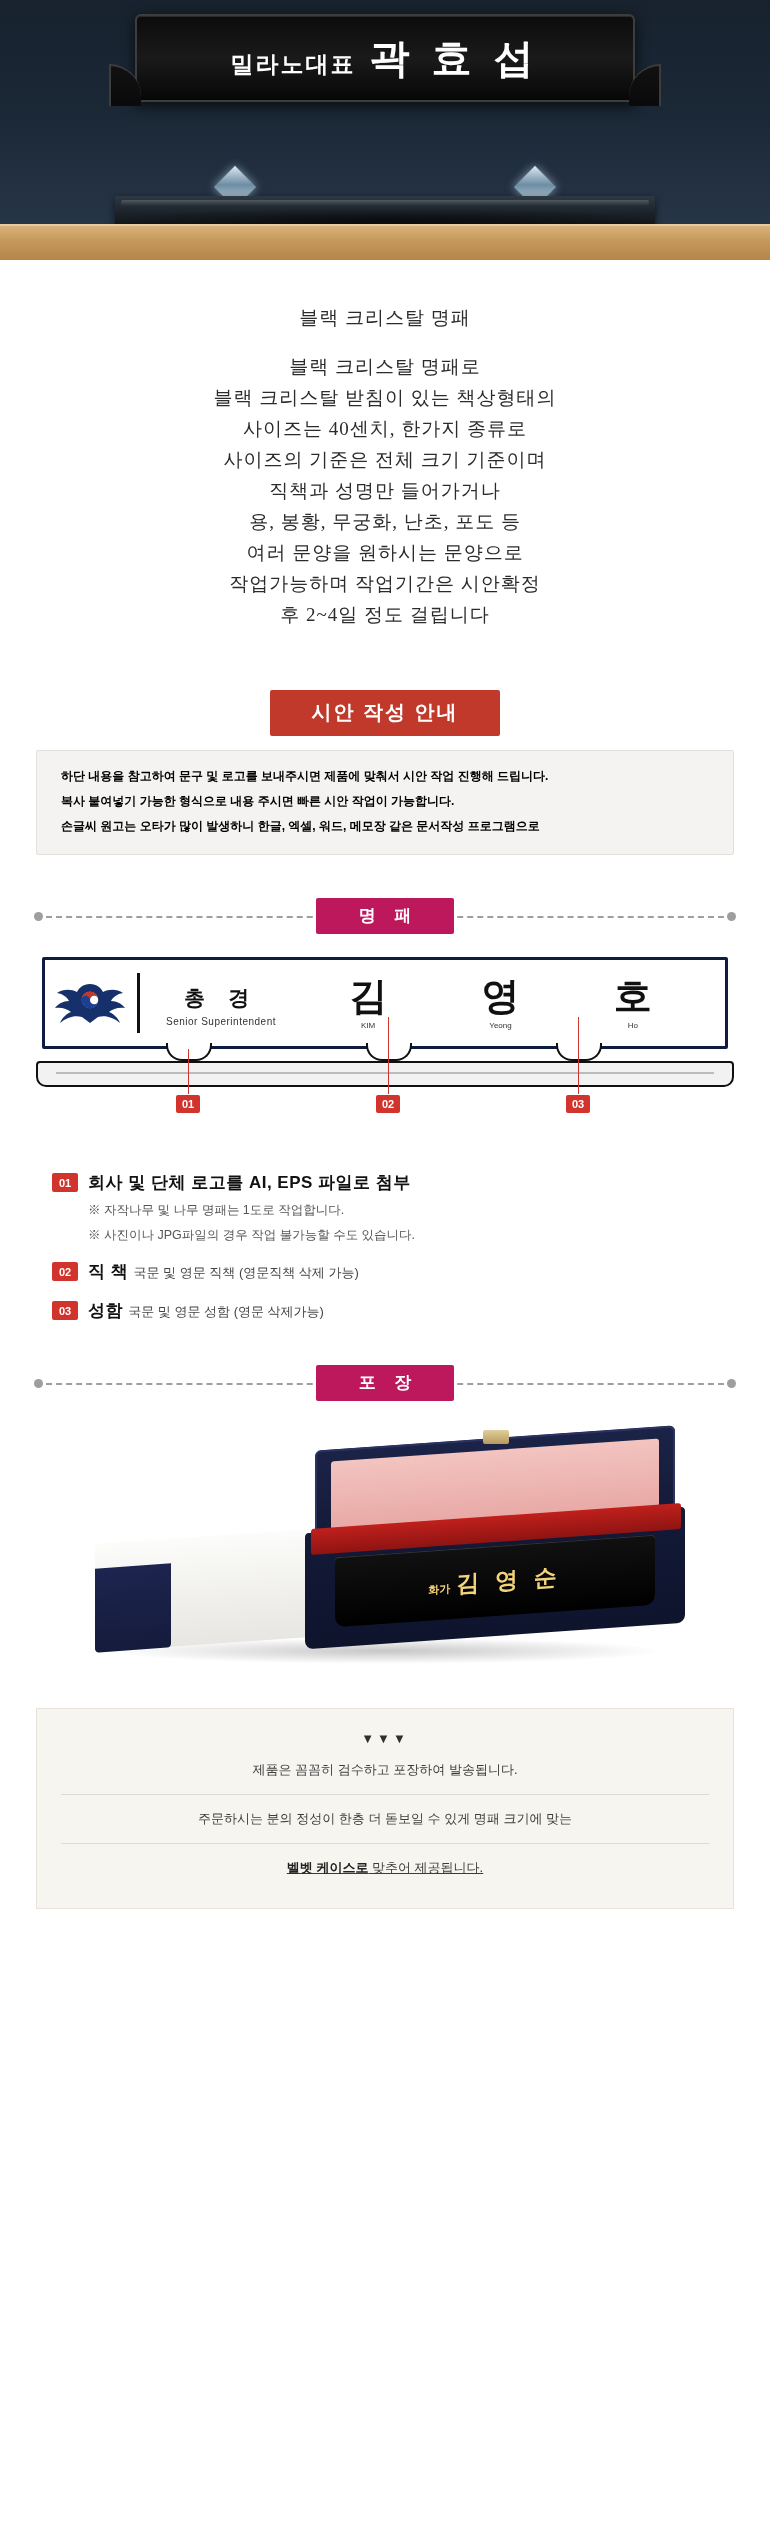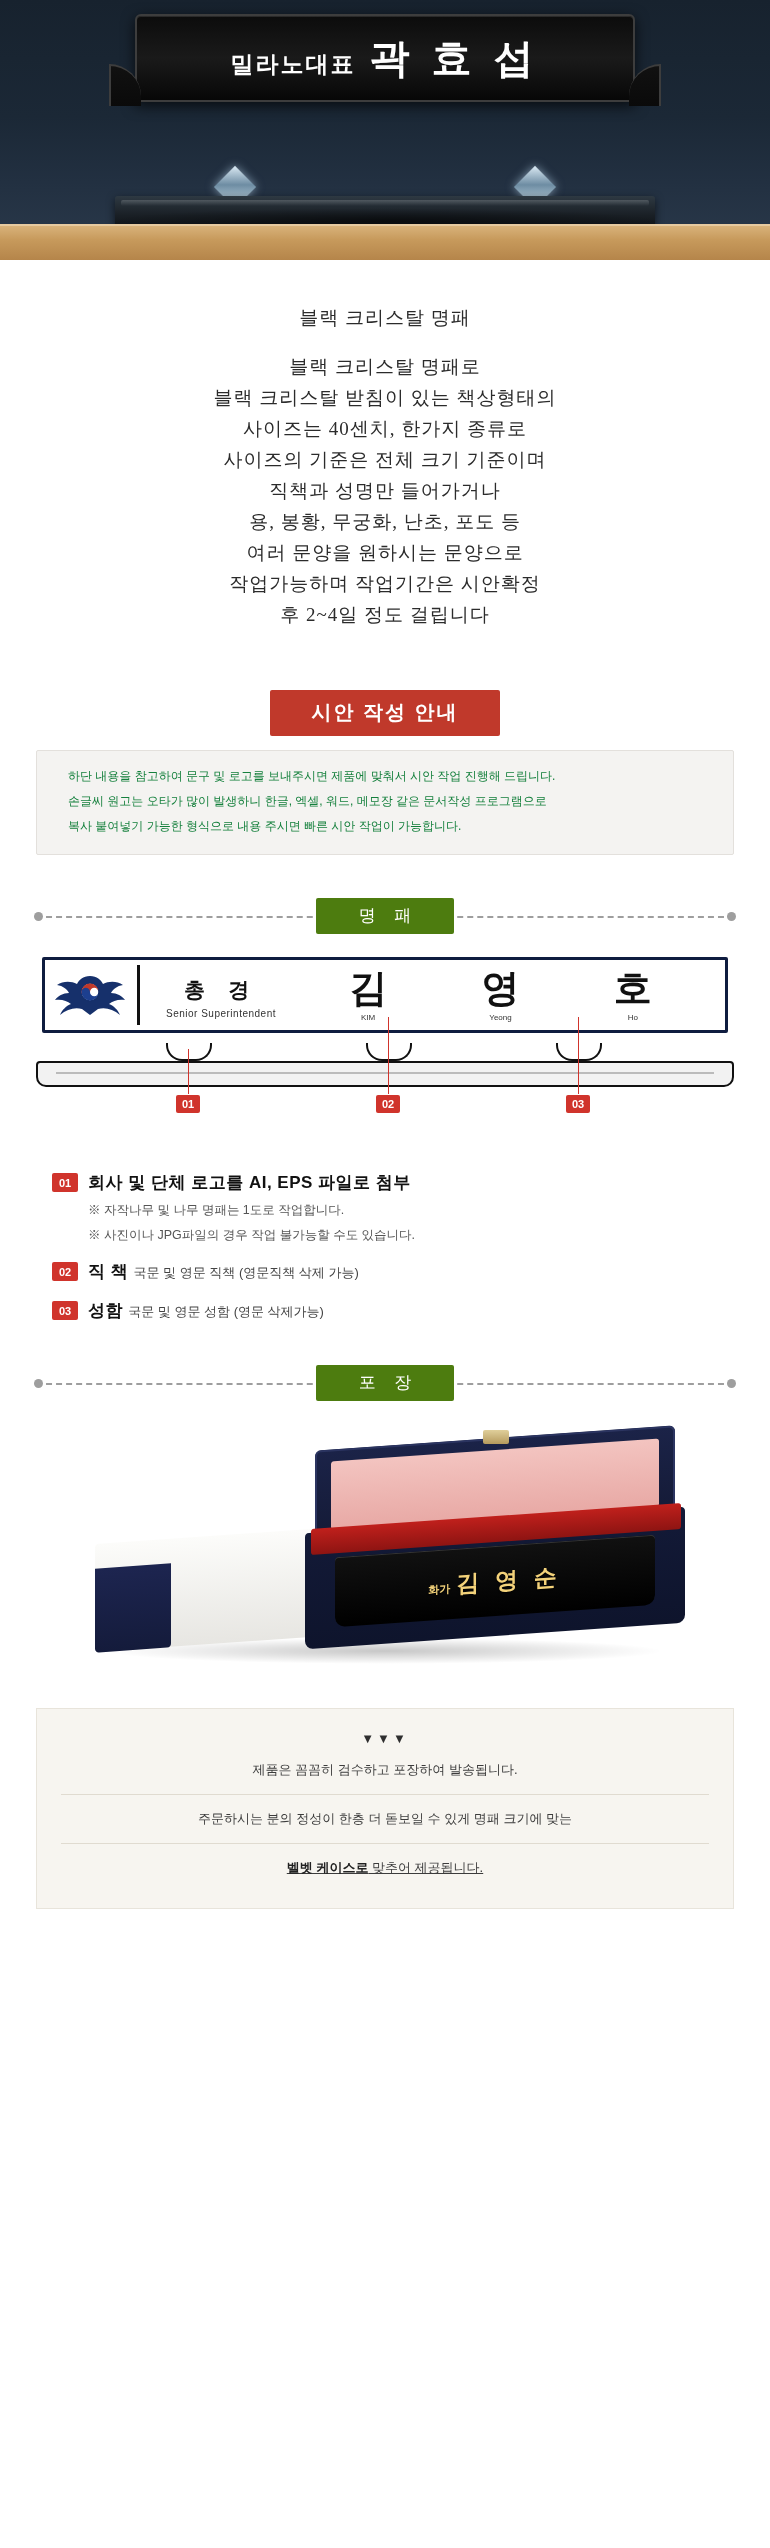--- a/index.html
+++ b/index.html
@@ -146,24 +146,25 @@
     border-radius: 2px;
   }
   .guide-box {
     margin-top: 14px;
     background: #f4f3f1;
     border: 1px solid #e3e0dc;
     padding: 16px 20px 18px;
     border-radius: 2px;
   }
   .guide-box p {
-    margin: 0 11px 6px;
+    margin: 0 4px 6px;
     font-size: 12px;
     line-height: 19px;
-    color: #15803d;
+    color: #000000;
+    font-weight: bold;
   }
   .guide-box p:last-child { margin-bottom: 0; }
 
   
   .bar-head {
     position: relative;
     margin: 46px 36px 0;
     height: 30px;
     display: flex;
     align-items: center;
@@ -179,41 +180,41 @@
     width: 9px; height: 9px;
     margin-top: -4px;
     border-radius: 50%;
     background: #9e9e9e;
   }
   .bar-head .dot.l { left: -2px; }
   .bar-head .dot.r { right: -2px; }
   .bar-head .label {
     position: relative;
     margin: 0 auto;
-    background: #4d7c0f;
+    background: #be185d;
     color: #fff;
     font-size: 17px;
-    font-weight: 400;
+    font-weight: 700;
     letter-spacing: 7px;
     padding: 6px 36px 7px 43px;
     border-radius: 2px;
   }
 
   
   .diagram {
     position: relative;
     margin: 26px 36px 0;
     height: 200px;
   }
   .nameplate {
     position: absolute;
     left: 6px;
     top: 0;
     width: 686px;
-    height: 76px;
+    height: 92px;
     background: #ffffff;
     border: 3px solid #0f1c3f;
     border-radius: 2px;
     display: flex;
     align-items: center;
   }
   .emblem {
     width: 90px;
     display: flex; align-items: center; justify-content: center;
   }
@@ -510,22 +511,22 @@
     <div class="line">용, 봉황, 무궁화, 난초, 포도 등</div>
     <div class="line">여러  문양을 원하시는 문양으로</div>
     <div class="line">작업가능하며  작업기간은 시안확정</div>
     <div class="line">후 2~4일 정도 걸립니다</div>
   </div>
 
   <div class="guide-wrap">
     <div class="guide-title">시안 작성 안내</div>
     <div class="guide-box">
       <p>하단 내용을 참고하여 문구 및 로고를 보내주시면 제품에 맞춰서 시안 작업 진행해 드립니다.</p>
+      <p>복사 붙여넣기 가능한 형식으로 내용 주시면 빠른 시안 작업이 가능합니다.</p>
       <p>손글씨 원고는 오타가 많이 발생하니 한글, 엑셀, 워드, 메모장 같은 문서작성 프로그램으로</p>
-      <p>복사 붙여넣기 가능한 형식으로 내용 주시면 빠른 시안 작업이 가능합니다.</p>
     </div>
   </div>
 
   <div class="bar-head">
     <div class="rule"></div>
     <div class="dot l"></div>
     <div class="dot r"></div>
     <div class="label">명 패</div>
   </div>
 

